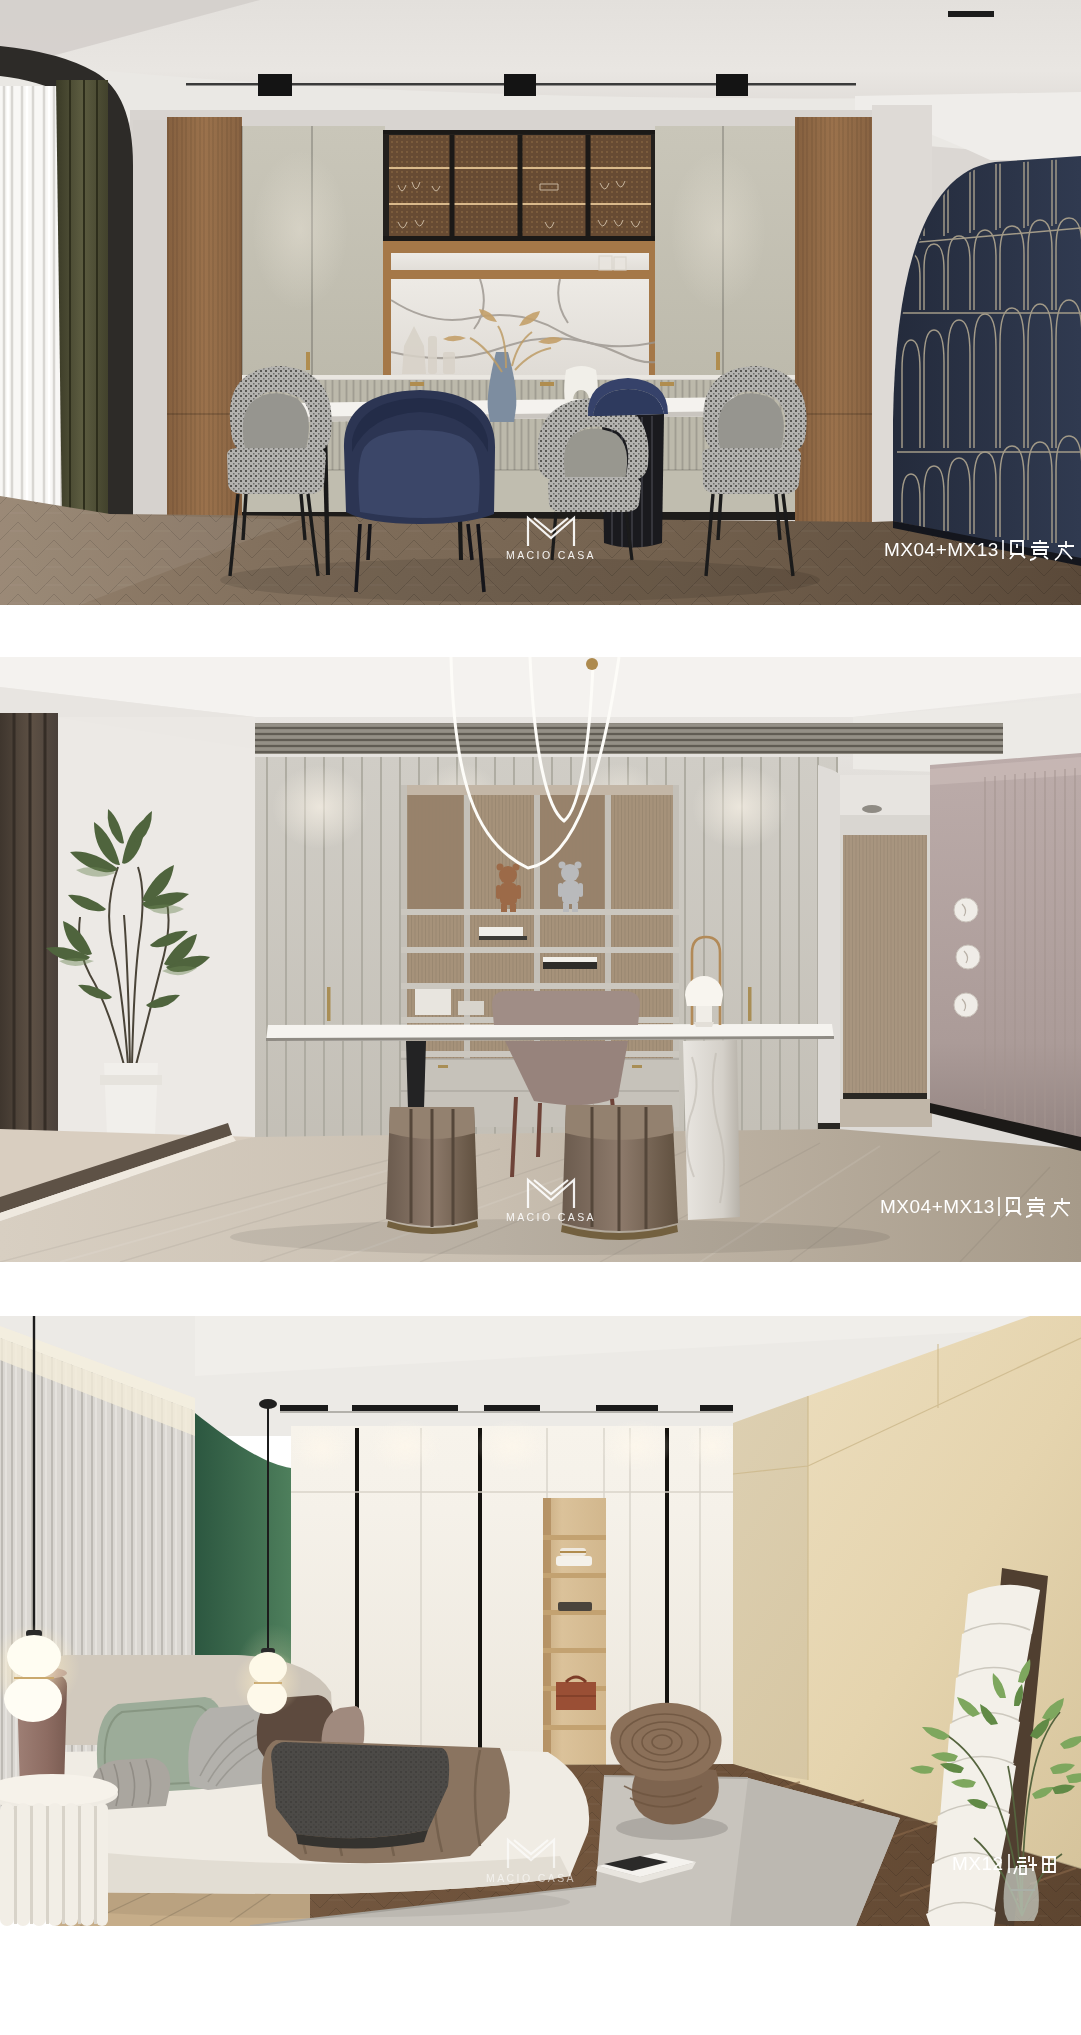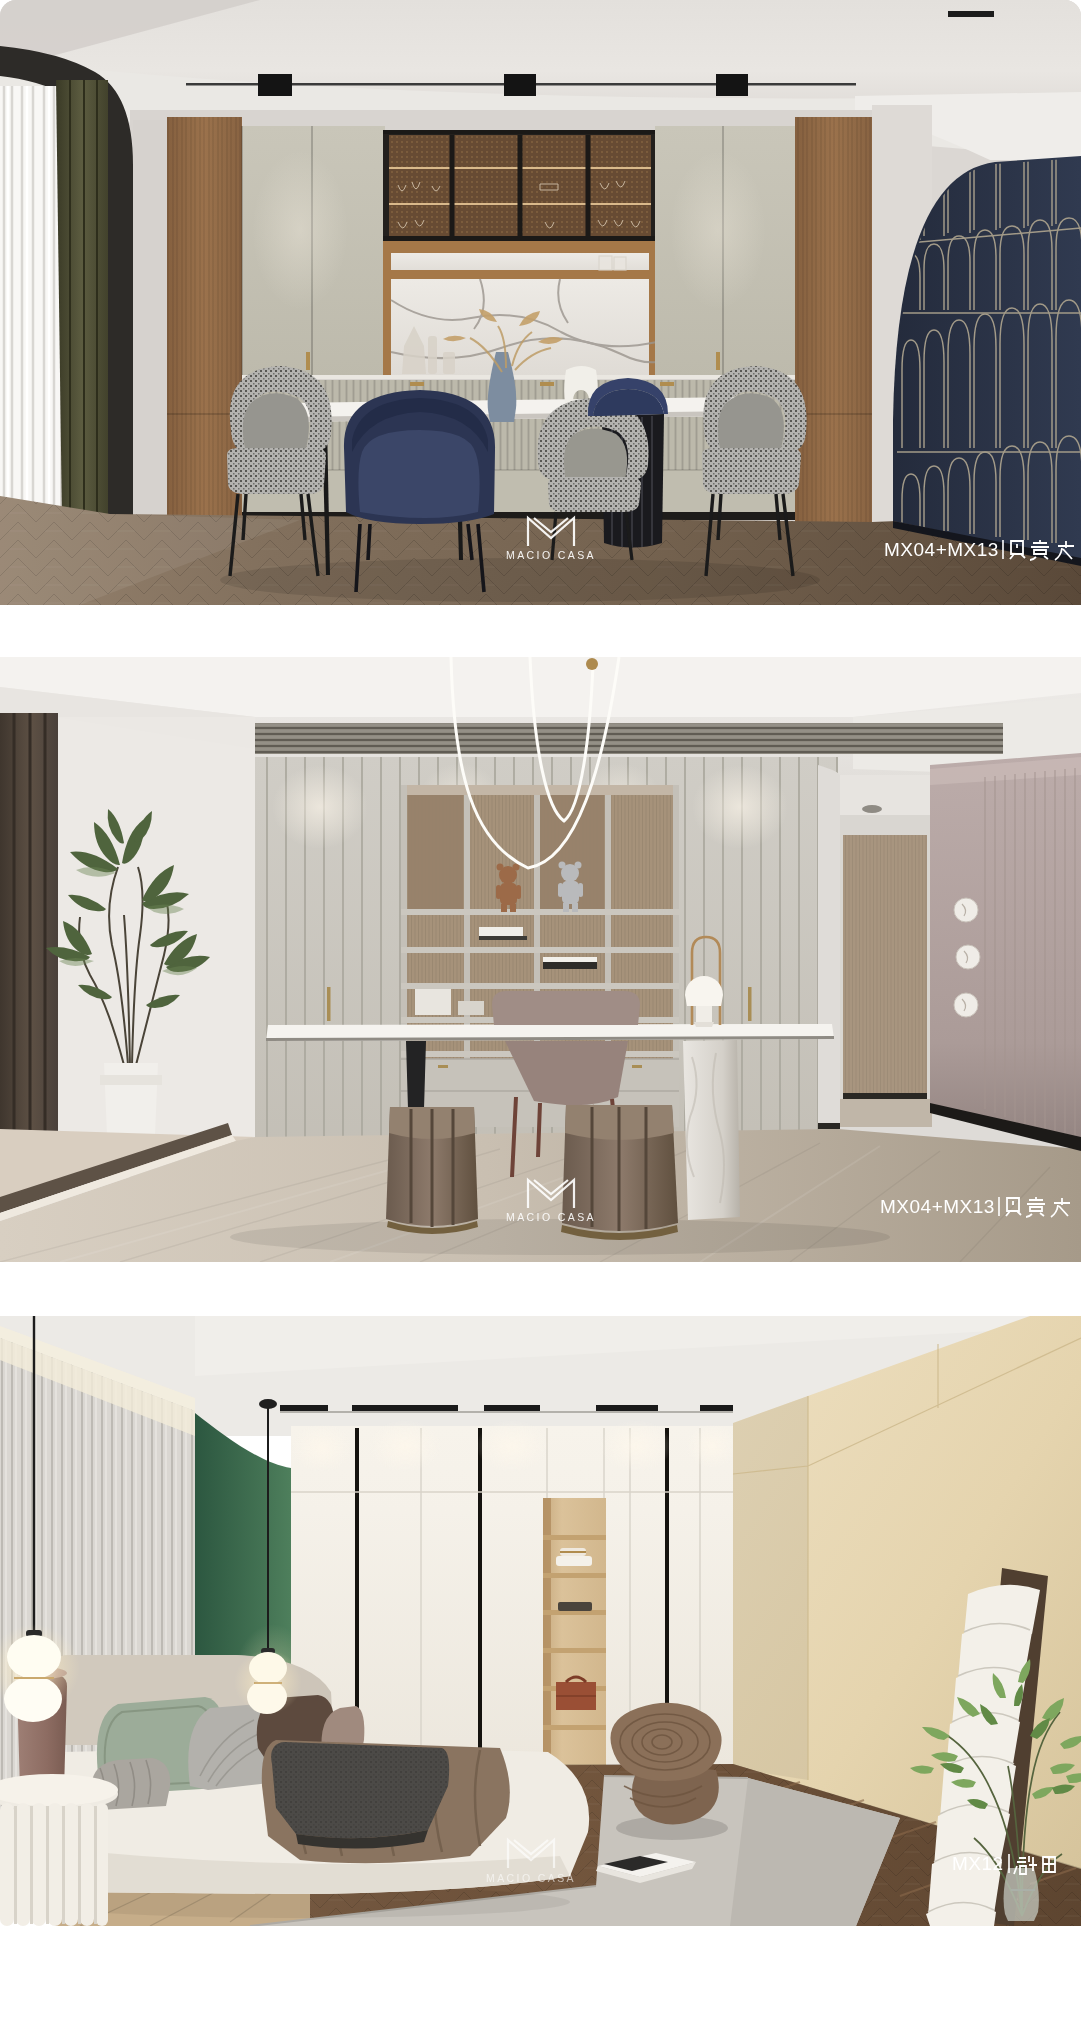--- a/index.html
+++ b/index.html
@@ -1,17 +1,17 @@
 <!DOCTYPE html>
 <html><head>
 <meta charset="utf-8">
 <style>
   html,body{margin:0;padding:0;background:#ffffff;}
   #page{position:relative;width:1081px;height:2035px;background:#ffffff;overflow:hidden;
-        font-family:"Liberation Sans", sans-serif;border-radius:16px;}
+        font-family:"Liberation Sans", sans-serif;}
   .panel{position:absolute;left:0;}
   svg{display:block;}
 </style>
 </head>
 <body>
 <div id="page">
 
 <div class="panel" style="top:0">
 <svg width="1081" height="605" viewBox="0 0 1081 605">
 <defs>

